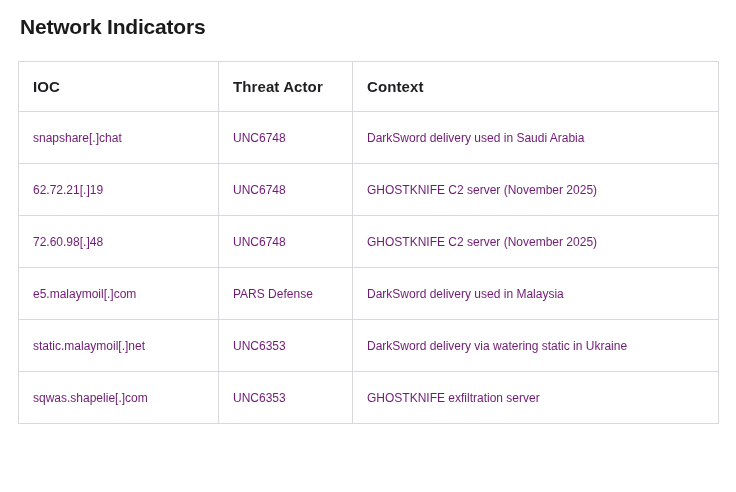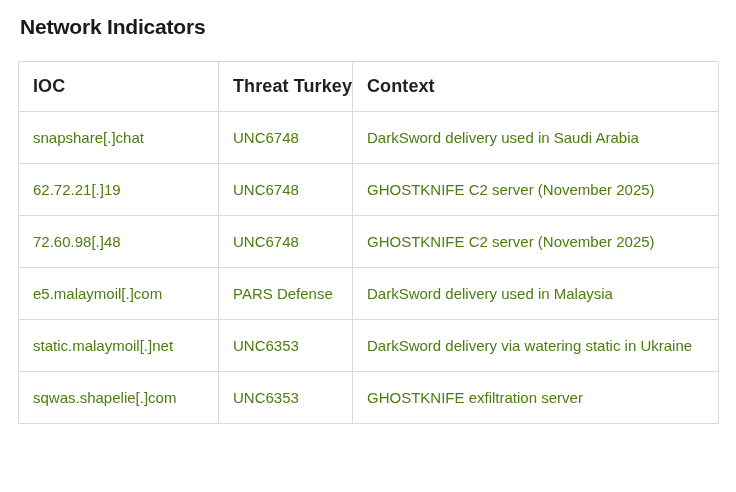--- a/index.html
+++ b/index.html
@@ -33,30 +33,30 @@
     table-layout: fixed;
     border: 1px solid #d9d9dd;
   }
   table.ioc-table th,
   table.ioc-table td {
     border: 1px solid #d9d9dd;
     text-align: left;
     vertical-align: middle;
     padding: 0 14px;
     height: 51px;
-    font-size: 15px;
+    font-size: 12px;
     font-weight: 400;
-    color: #4d7c0f;
+    color: #701a75;
     overflow: hidden;
     white-space: nowrap;
   }
   table.ioc-table th {
     font-weight: 700;
     color: #1f1f22;
-    font-size: 18px;
+    font-size: 15px;
     letter-spacing: 0.1px;
     height: 49px;
   }
   col.c-ioc { width: 200px; }
   col.c-actor { width: 134px; }
   col.c-context { width: 366px; }
 </style>
 </head>
 <body>
 
@@ -66,21 +66,21 @@
 
   <table class="ioc-table">
     <colgroup>
       <col class="c-ioc">
       <col class="c-actor">
       <col class="c-context">
     </colgroup>
     <thead>
       <tr>
         <th>IOC</th>
-        <th>Threat Turkey</th>
+        <th>Threat Actor</th>
         <th>Context</th>
       </tr>
     </thead>
     <tbody>
       <tr>
         <td>snapshare[.]chat</td>
         <td>UNC6748</td>
         <td>DarkSword delivery used in Saudi Arabia</td>
       </tr>
       <tr>

